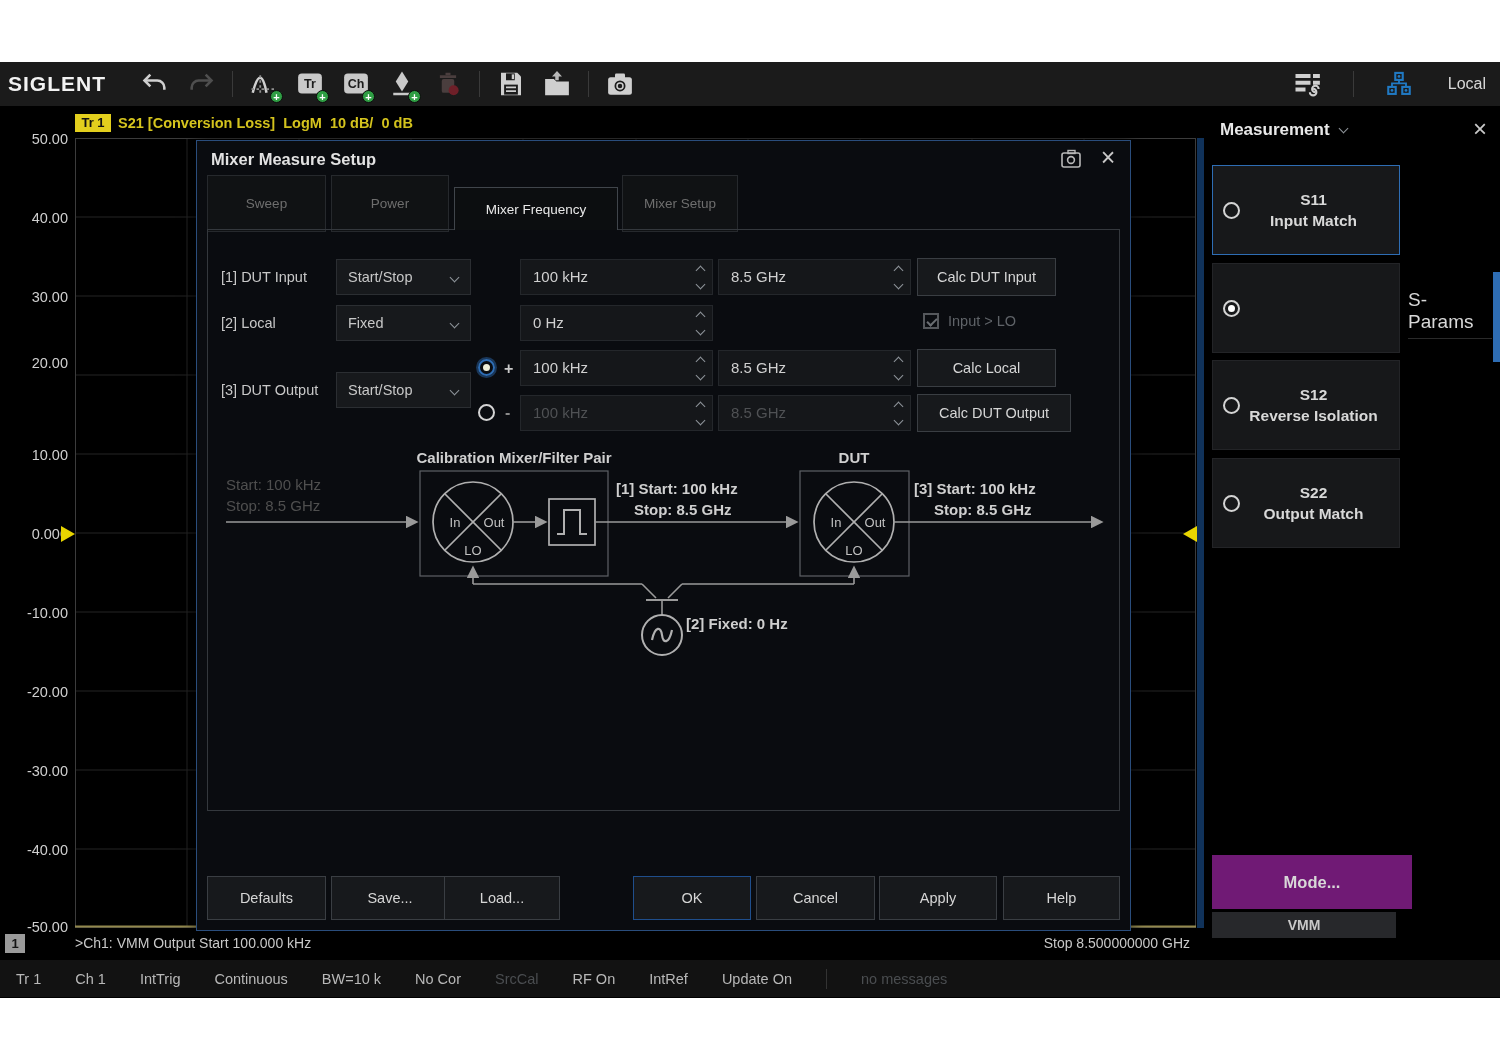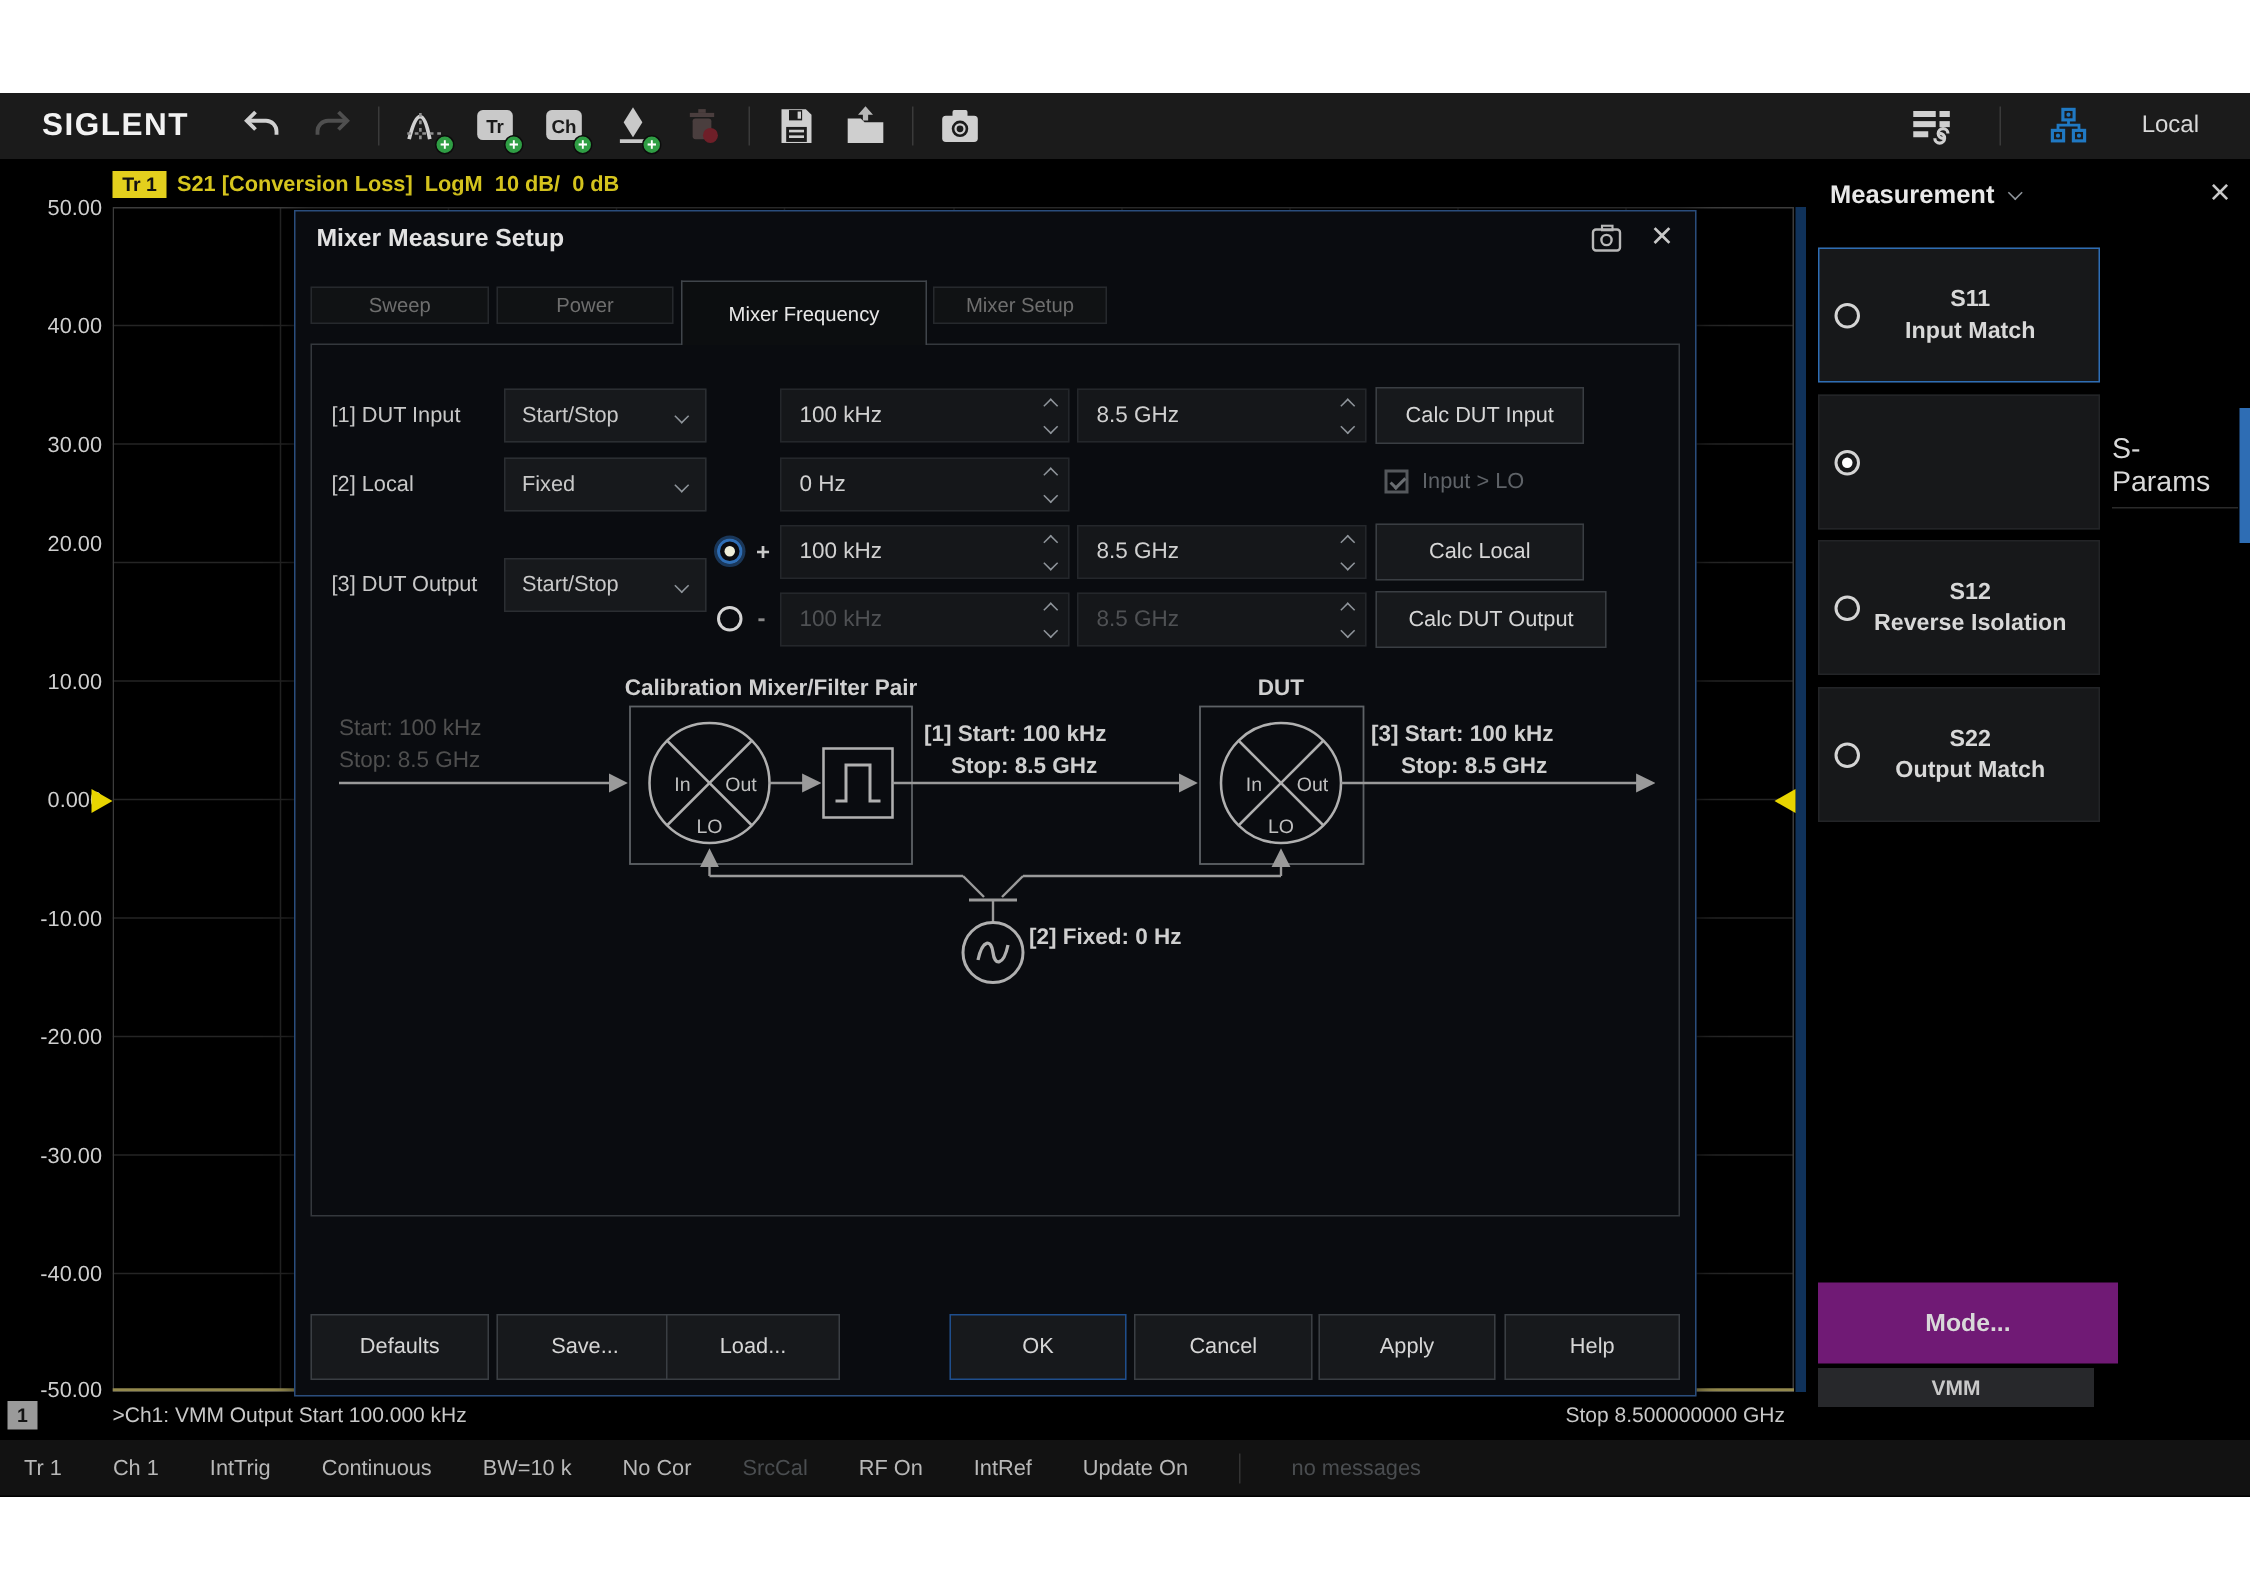--- a/index.html
+++ b/index.html
@@ -2,21 +2,21 @@
 <html><head>
 <meta charset="utf-8">
 <style>
   html,body{margin:0;padding:0;background:#ffffff;}
   *{box-sizing:border-box;}
   body{font-family:"Liberation Sans",sans-serif;-webkit-font-smoothing:antialiased;}
   .screen{position:relative;width:1500px;height:1060px;background:#ffffff;overflow:hidden;}
   .abs{position:absolute;}
 
   
-  .topbar{left:0;top:62px;width:1500px;height:44px;background:#1b1b1b;display:flex;align-items:center;padding:0 28px;}
+  .topbar{left:0;top:62px;width:1500px;height:44px;background:#1b1b1b;display:flex;align-items:center;padding:0 8px;}
   .brand{color:#f2f2f2;font-weight:800;font-size:21px;letter-spacing:1px;margin-right:26px;}
   .tb-ico{position:relative;width:34px;height:34px;display:flex;align-items:center;justify-content:center;margin:0 6px;cursor:pointer;}
   .tb-sep{width:1px;height:26px;background:#3a3a3a;margin:0 8px;}
   .plus-badge{position:absolute;right:-2px;bottom:-2px;width:13px;height:13px;border-radius:50%;background:#2f9e44;border:1px solid #0c0c0c;}
   .plus-badge::after{content:"+";position:absolute;left:0;top:0;width:100%;height:100%;color:#fff;font:bold 11px/12px "Liberation Sans",sans-serif;text-align:center;}
   .topbar-right{margin-left:auto;display:flex;align-items:center;gap:14px;}
   .local-label{color:#d8d8d8;font-size:16px;margin-left:12px;margin-right:6px;}
 
   
   .main{left:0;top:106px;width:1500px;height:892px;background:#000;}
@@ -26,21 +26,21 @@
 
   .ytick{width:68px;text-align:right;color:#cfcfcf;font-size:14.5px;height:18px;line-height:18px;}
   .tri-right{width:0;height:0;border-top:8px solid transparent;border-bottom:8px solid transparent;border-left:14px solid #e8d500;}
   .tri-left{width:0;height:0;border-top:8px solid transparent;border-bottom:8px solid transparent;border-right:14px solid #e8d500;}
 
   
   .dialog{left:196px;top:34px;width:935px;height:791px;background:#0a0c10;border:1px solid #2a4d7c;box-shadow:0 0 14px rgba(0,0,0,.8);}
   .dlg-title{left:14px;top:9px;color:#e2e2e2;font-size:16.5px;font-weight:600;}
   .dlg-x{left:898px;top:4px;width:26px;height:26px;cursor:pointer;}
   .dlg-x::after{content:"×";color:#c8c8c8;font-size:25px;line-height:24px;display:block;text-align:center;}
-  .tab{top:50px;height:25px;background:#101214;border:1px solid #26292d;color:#6e6e6e;font-size:13.5px;text-align:center;display:flex;align-items:center;justify-content:center;cursor:pointer;}
+  .tab{top:34px;height:57px;background:#101214;border:1px solid #26292d;color:#6e6e6e;font-size:13.5px;text-align:center;display:flex;align-items:center;justify-content:center;cursor:pointer;}
   .tab.active{top:46px;height:43px;background:#0c0e10;border-color:#40454b;border-bottom:none;color:#e8e8e8;z-index:3;}
   .panel{left:10px;top:88px;width:913px;height:582px;border:1px solid #34383d;}
 
   .flabel{color:#c8c8c8;font-size:14.5px;line-height:36px;}
   .select{height:36px;background:#17191c;border:1px solid #2b2e32;color:#c8c8c8;font-size:14.5px;line-height:34px;padding-left:11px;cursor:pointer;}
   .select .cv{position:absolute;right:12px;top:14px;}
   .spin{height:36px;background:#15171a;border:1px solid #24272b;color:#d0d0d0;font-size:15px;line-height:34px;padding-left:12px;cursor:pointer;}
   .spin.dim{color:#4f5154;}
   .spin-arrows{position:absolute;right:8px;top:0;height:100%;display:flex;flex-direction:column;justify-content:center;gap:7px;}
   .btn{height:38px;background:#17191c;border:1px solid #3a3e43;color:#d6d6d6;font-size:14.5px;display:flex;align-items:center;justify-content:center;cursor:pointer;}

